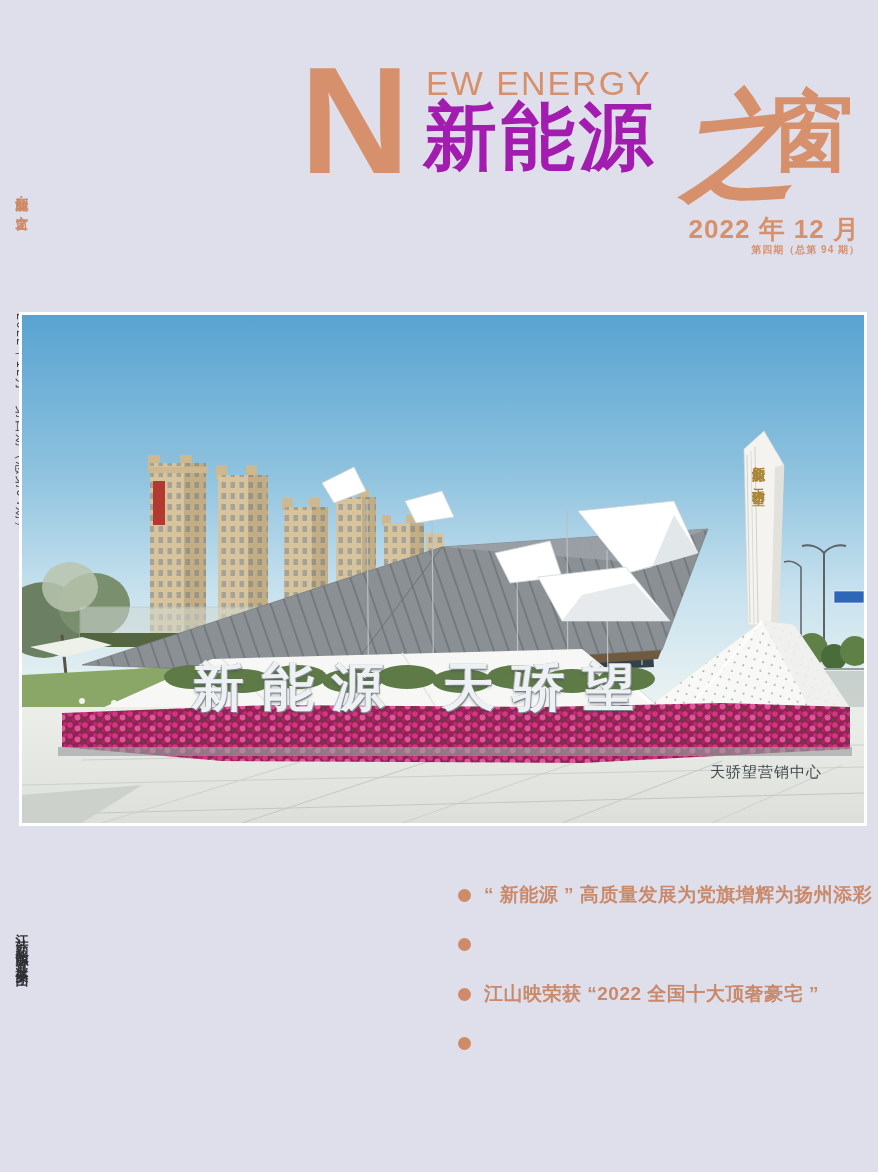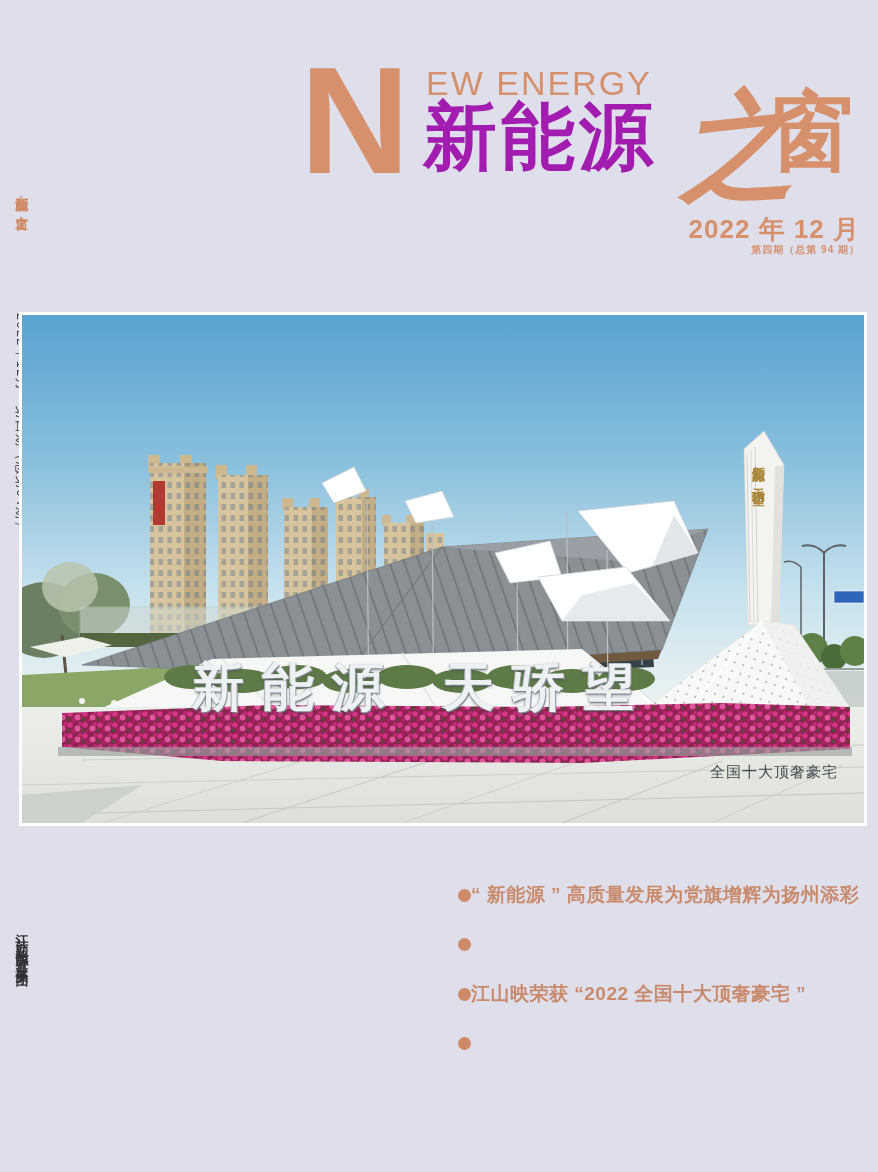--- a/index.html
+++ b/index.html
@@ -84,21 +84,21 @@
     writing-mode:vertical-rl;text-orientation:upright;
     font-size:13px;font-weight:700;color:#a9853a;letter-spacing:2px;
   }
   .photo-caption{
     position:absolute;left:688px;top:448px;
     font-size:15px;color:#42484e;letter-spacing:1px;white-space:nowrap;
   }
   
   .headlines{position:absolute;left:458px;top:882px;width:412px;}
   .headline{
-    display:flex;align-items:center;margin-bottom:30px;
+    display:flex;align-items:center;gap:13px;margin-bottom:30px;
     font-size:19px;font-weight:600;color:#c98a6b;letter-spacing:.5px;
     white-space:nowrap;
   }
   .bullet{
     flex:0 0 13px;width:13px;height:13px;border-radius:50%;background:#cf8a68;
   }
 </style>
 </head>
 <body>
 
@@ -307,21 +307,21 @@
       </g>
 
       <g>
         <polygon points="40,398 250,390 520,392 700,388 828,392 828,434 560,448 200,446 40,432" fill="url(#flow)"></polygon>
         <rect x="36" y="432" width="794" height="9" fill="#9b9fa0" opacity="0.65"></rect>
       </g>
     </svg>
 
     <div class="photo-sign">新能源 天骄望</div>
     <div class="photo-monument-text">新能源·天骄望</div>
-    <div class="photo-caption">全国十大顶奢豪宅</div>
+    <div class="photo-caption">天骄望营销中心</div>
   </div>
 </div>
 
 <div class="headlines">
   <div class="headline">
     <span class="bullet"></span>
     <span>“ 新能源 ” 高质量发展为党旗增辉为扬州添彩</span>
   </div>
   <div class="headline">
     <span class="bullet"></span>

